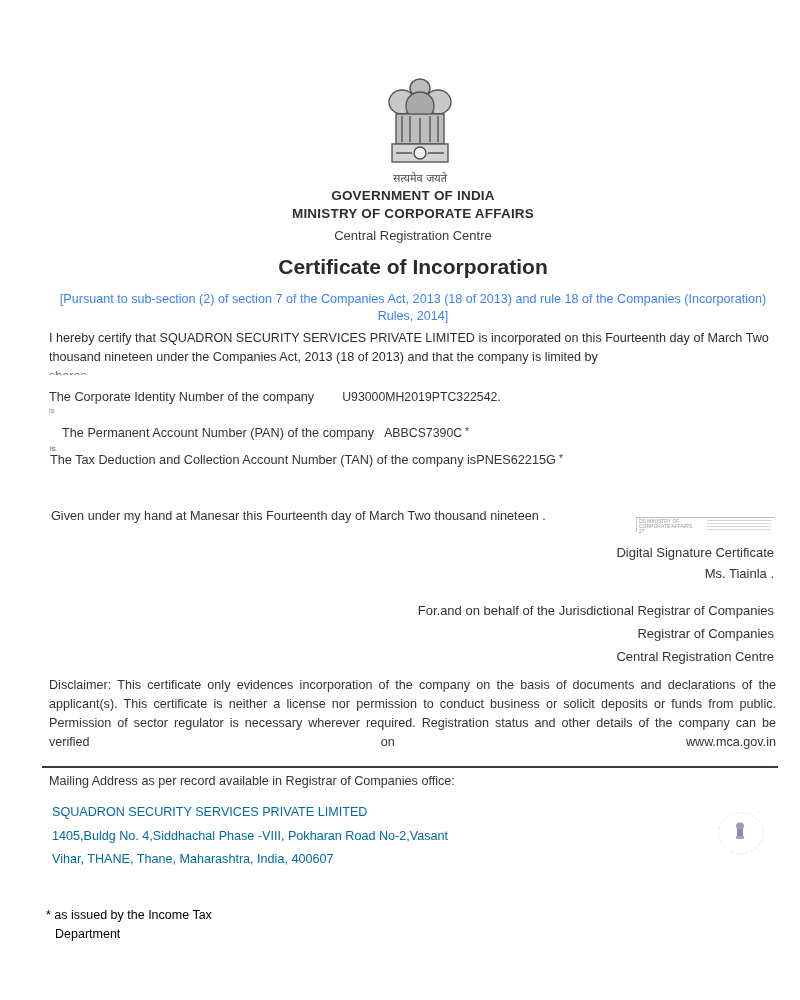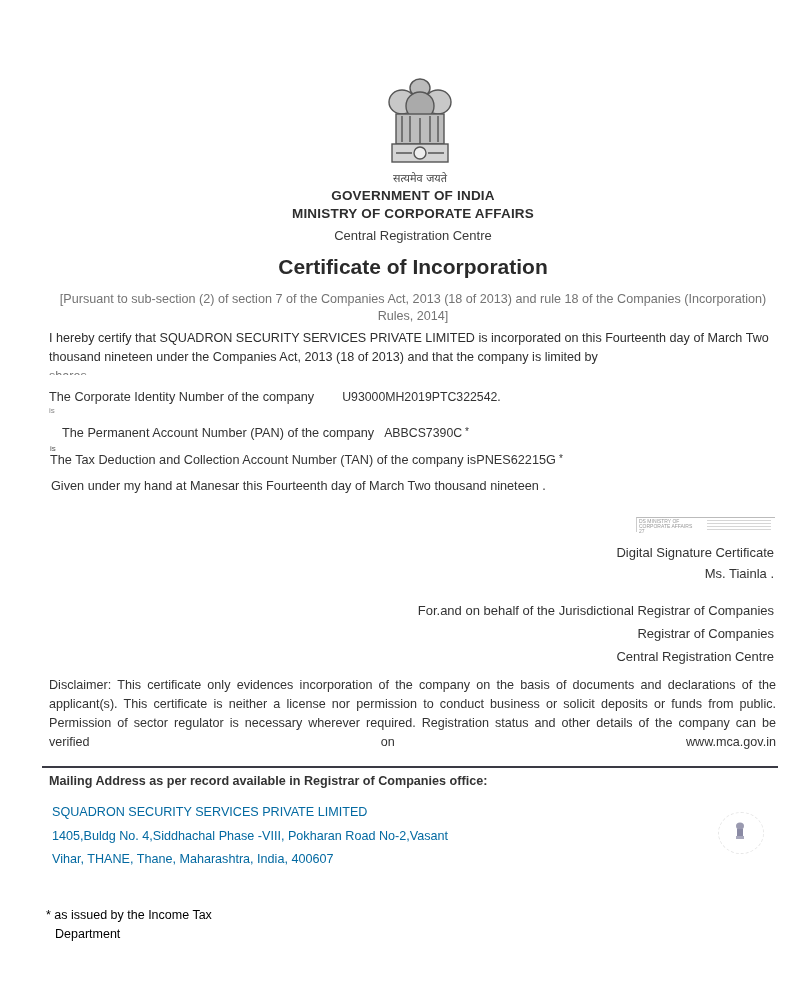--- a/index.html
+++ b/index.html
@@ -9,46 +9,46 @@
     font-family: "Liberation Sans", sans-serif;
   }
   .abs { position: absolute; }
   .emblem { left: 372px; top: 72px; width: 96px; height: 112px; }
   .emblem-motto { left: 372px; top: 170px; width: 96px; text-align: center; font-size: 11px; color: #444; font-family: "DejaVu Serif", serif; }
   .hdr { left: 0; width: 826px; text-align: center; font-weight: bold; font-size: 13.5px; color: #2e2e2e; letter-spacing: 0.2px; }
   .hdr1 { top: 188px; }
   .hdr2 { top: 206px; }
   .crc { left: 0; width: 826px; top: 228px; text-align: center; font-size: 13px; color: #3a3a3a; }
   .title { left: 0; width: 826px; top: 255px; text-align: center; font-weight: bold; font-size: 21px; color: #2a2a2a; }
-  .pursuant { left: 48px; width: 730px; top: 291px; text-align: center; font-size: 12.6px; line-height: 17px; color: #737373; }
+  .pursuant { left: 48px; width: 730px; top: 291px; text-align: center; font-size: 12.6px; line-height: 17px; color: #3b82f6; }
   .certify { left: 49px; width: 740px; top: 329px; font-size: 12.6px; line-height: 19px; color: #2e2e2e; }
   .certify-cut { left: 49px; top: 367px; font-size: 12.6px; color: #777; height: 8px; overflow: hidden; line-height: 19px; }
   .line { left: 49px; font-size: 12.7px; color: #333; white-space: nowrap; }
   .cin { top: 390px; }
   .cin .val { margin-left: 28px; font-size: 12.3px; }
   .stray1 { left: 49px; top: 406px; font-size: 8px; color: #888; }
   .pan { top: 426px; left: 62px; text-align: center; }
   .pan .val { margin-left: 10px; font-size: 12.3px; }
   .stray2 { left: 50px; top: 444px; font-size: 8px; color: #555; }
   .tan { top: 453px; left: 50px; }
-  .given { top: 479px; left: 51px; }
+  .given { top: 509px; left: 51px; }
   .star { font-size: 10px; vertical-align: top; margin-left: 3px; }
   .sigstamp { left: 636px; top: 517px; width: 138px; height: 14px; border-top: 1px solid #bbb; border-left: 1px solid #ccc; }
   .sigstamp .t { position: absolute; left: 2px; top: 1px; font-size: 5px; line-height: 5px; color: #999; width: 60px; }
   .sigstamp .lines { position: absolute; left: 70px; top: 2px; width: 64px; height: 10px;
     background: repeating-linear-gradient(180deg, #d6d6d6 0 1px, transparent 1px 3px); }
   .right { right: 26px; text-align: right; font-size: 13px; color: #333; white-space: nowrap; }
   .dsc { top: 545px; text-align: center; }
   .tiainla { top: 566px; }
   .behalf { top: 603px; }
   .roc { top: 626px; text-align: right; }
   .crc2 { top: 649px; }
   .disclaimer { left: 49px; width: 727px; top: 676px; font-size: 12.6px; line-height: 19px; text-align: justify; text-align-last: justify; color: #333; }
   .rule { left: 42px; top: 766px; width: 736px; height: 2px; background: #3a3a44; }
-  .mail-head { left: 49px; top: 774px; font-size: 12.6px; color: #333; font-weight: bold; }
+  .mail-head { left: 49px; top: 774px; font-size: 12.6px; color: #333; }
   .addr { left: 52px; font-size: 12.6px; color: #0369a1; white-space: nowrap; }
   .addr1 { top: 805px; }
   .addr2 { top: 829px; }
   .addr3 { top: 852px; }
   .seal { left: 718px; top: 812px; width: 44px; height: 40px; border-radius: 50%; border: 1px dashed #e6e6e6; }
   .seal-icon { left: 735px; top: 822px; width: 10px; height: 18px; }
   .footnote { left: 46px; top: 906px; font-size: 12.5px; color: #000000; line-height: 19px; }
 </style>
 </head>
 <body>

